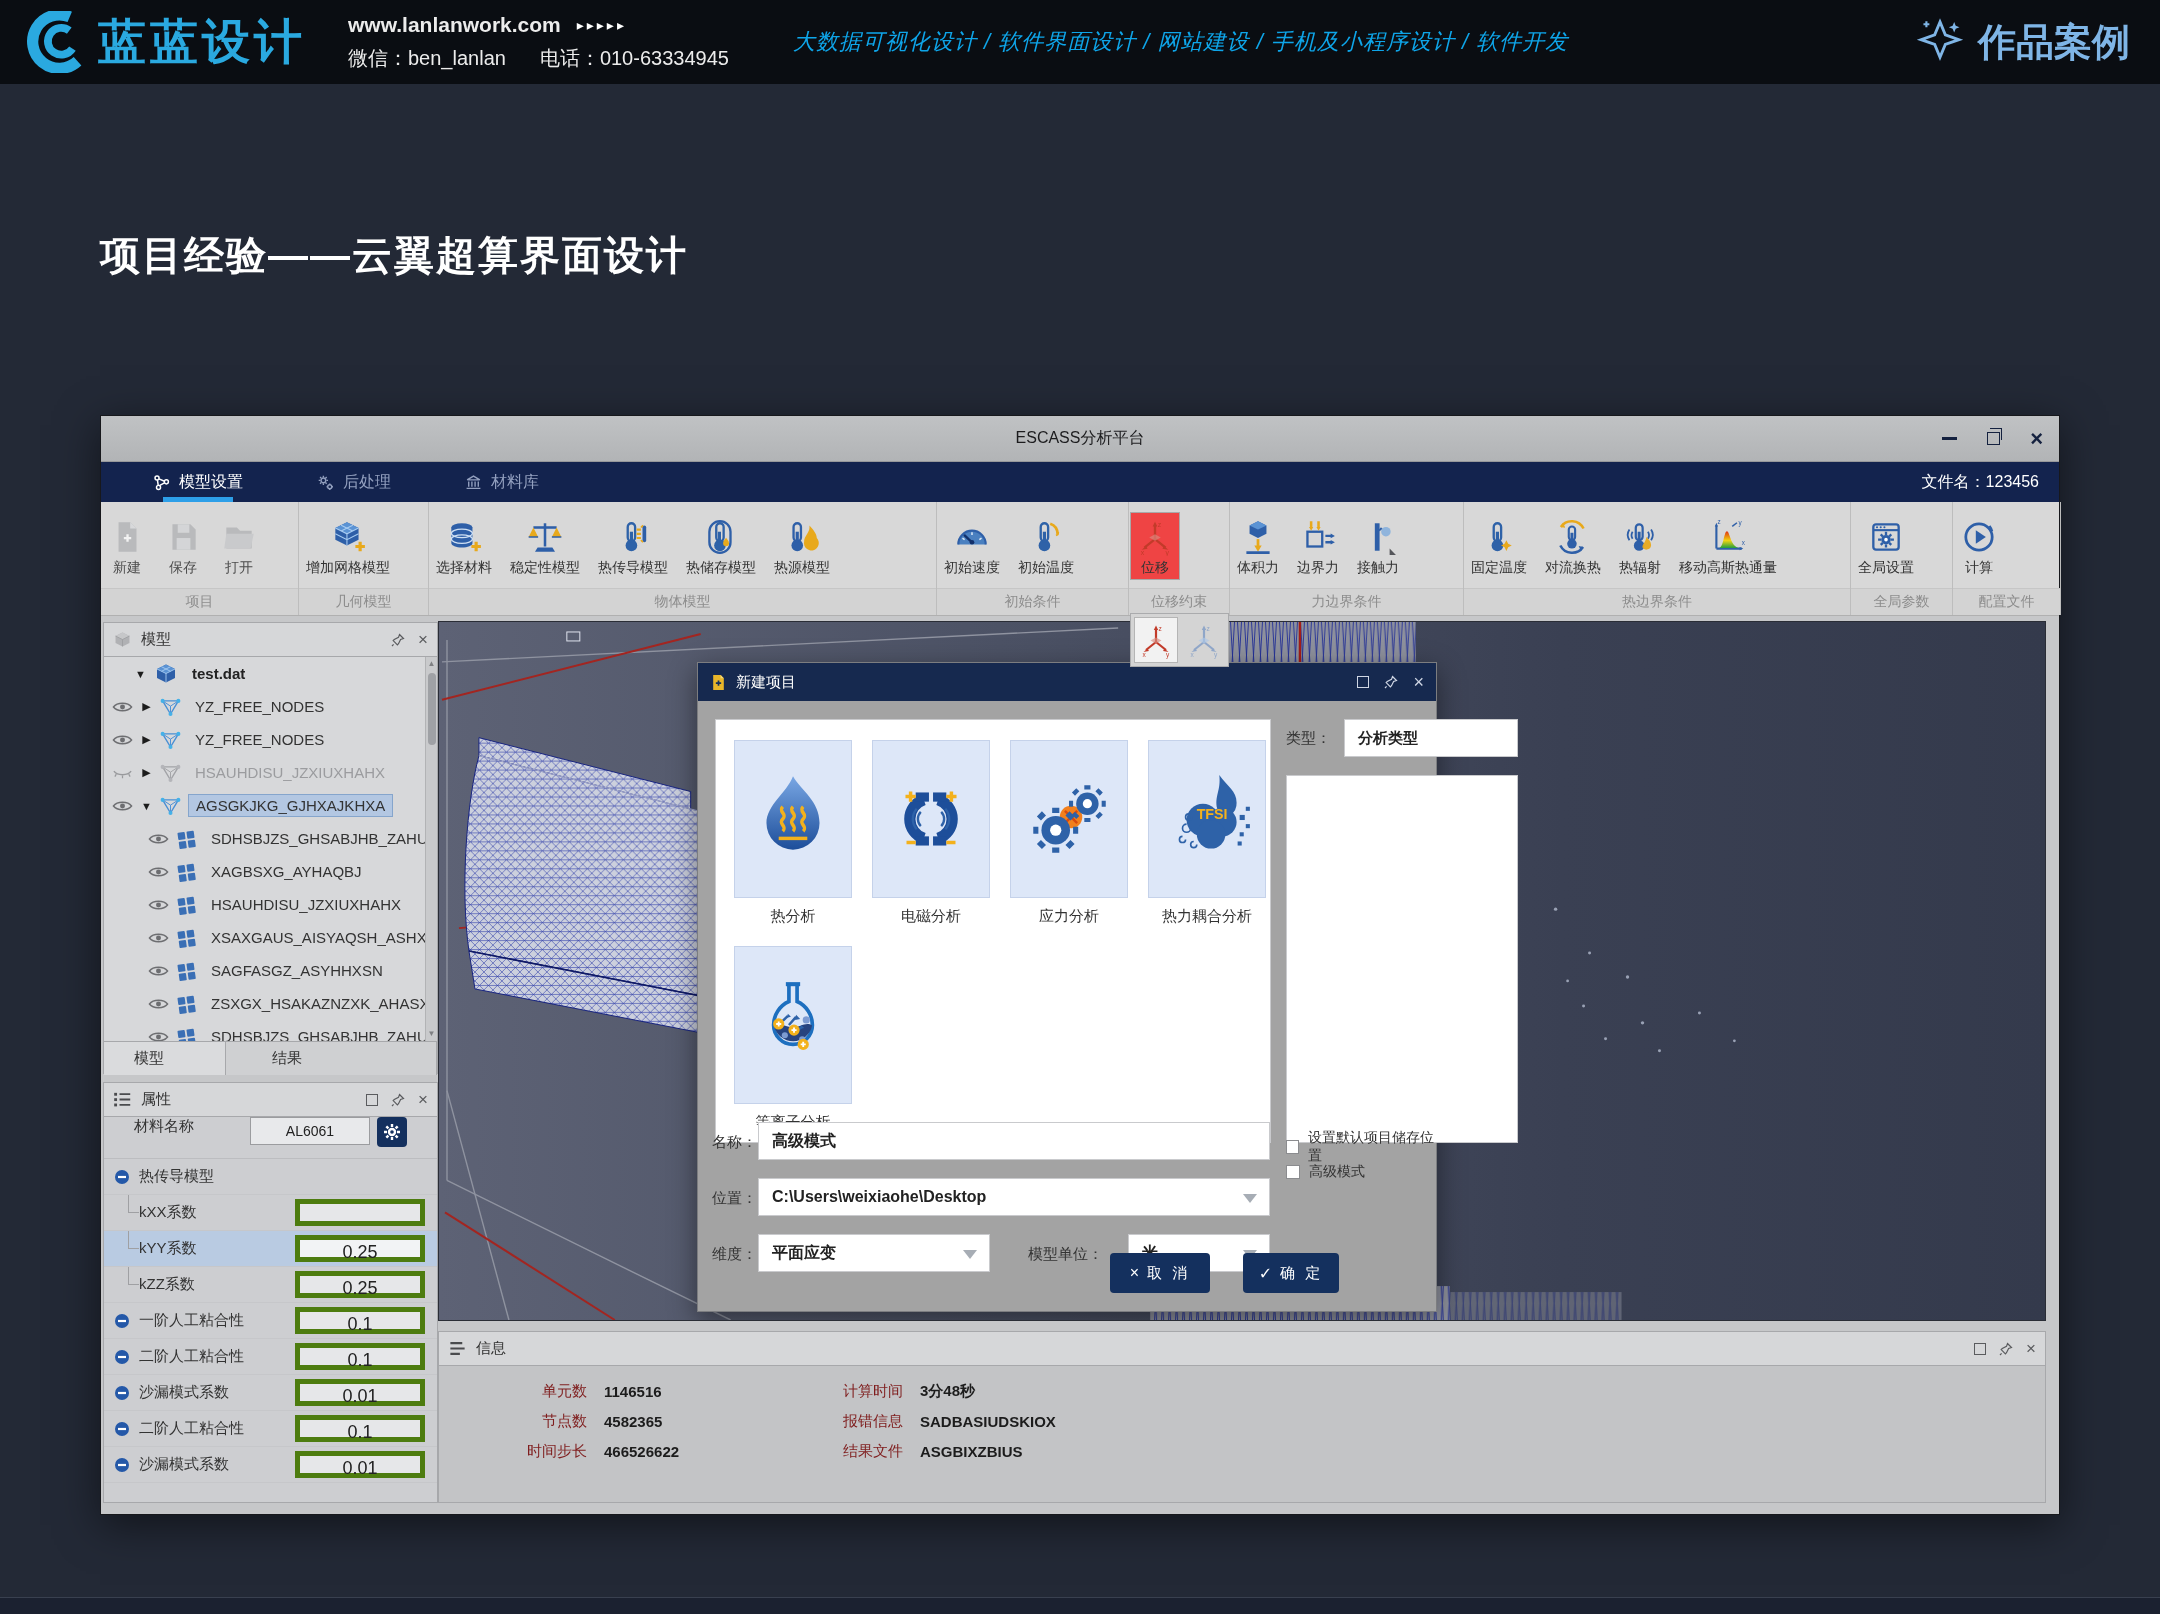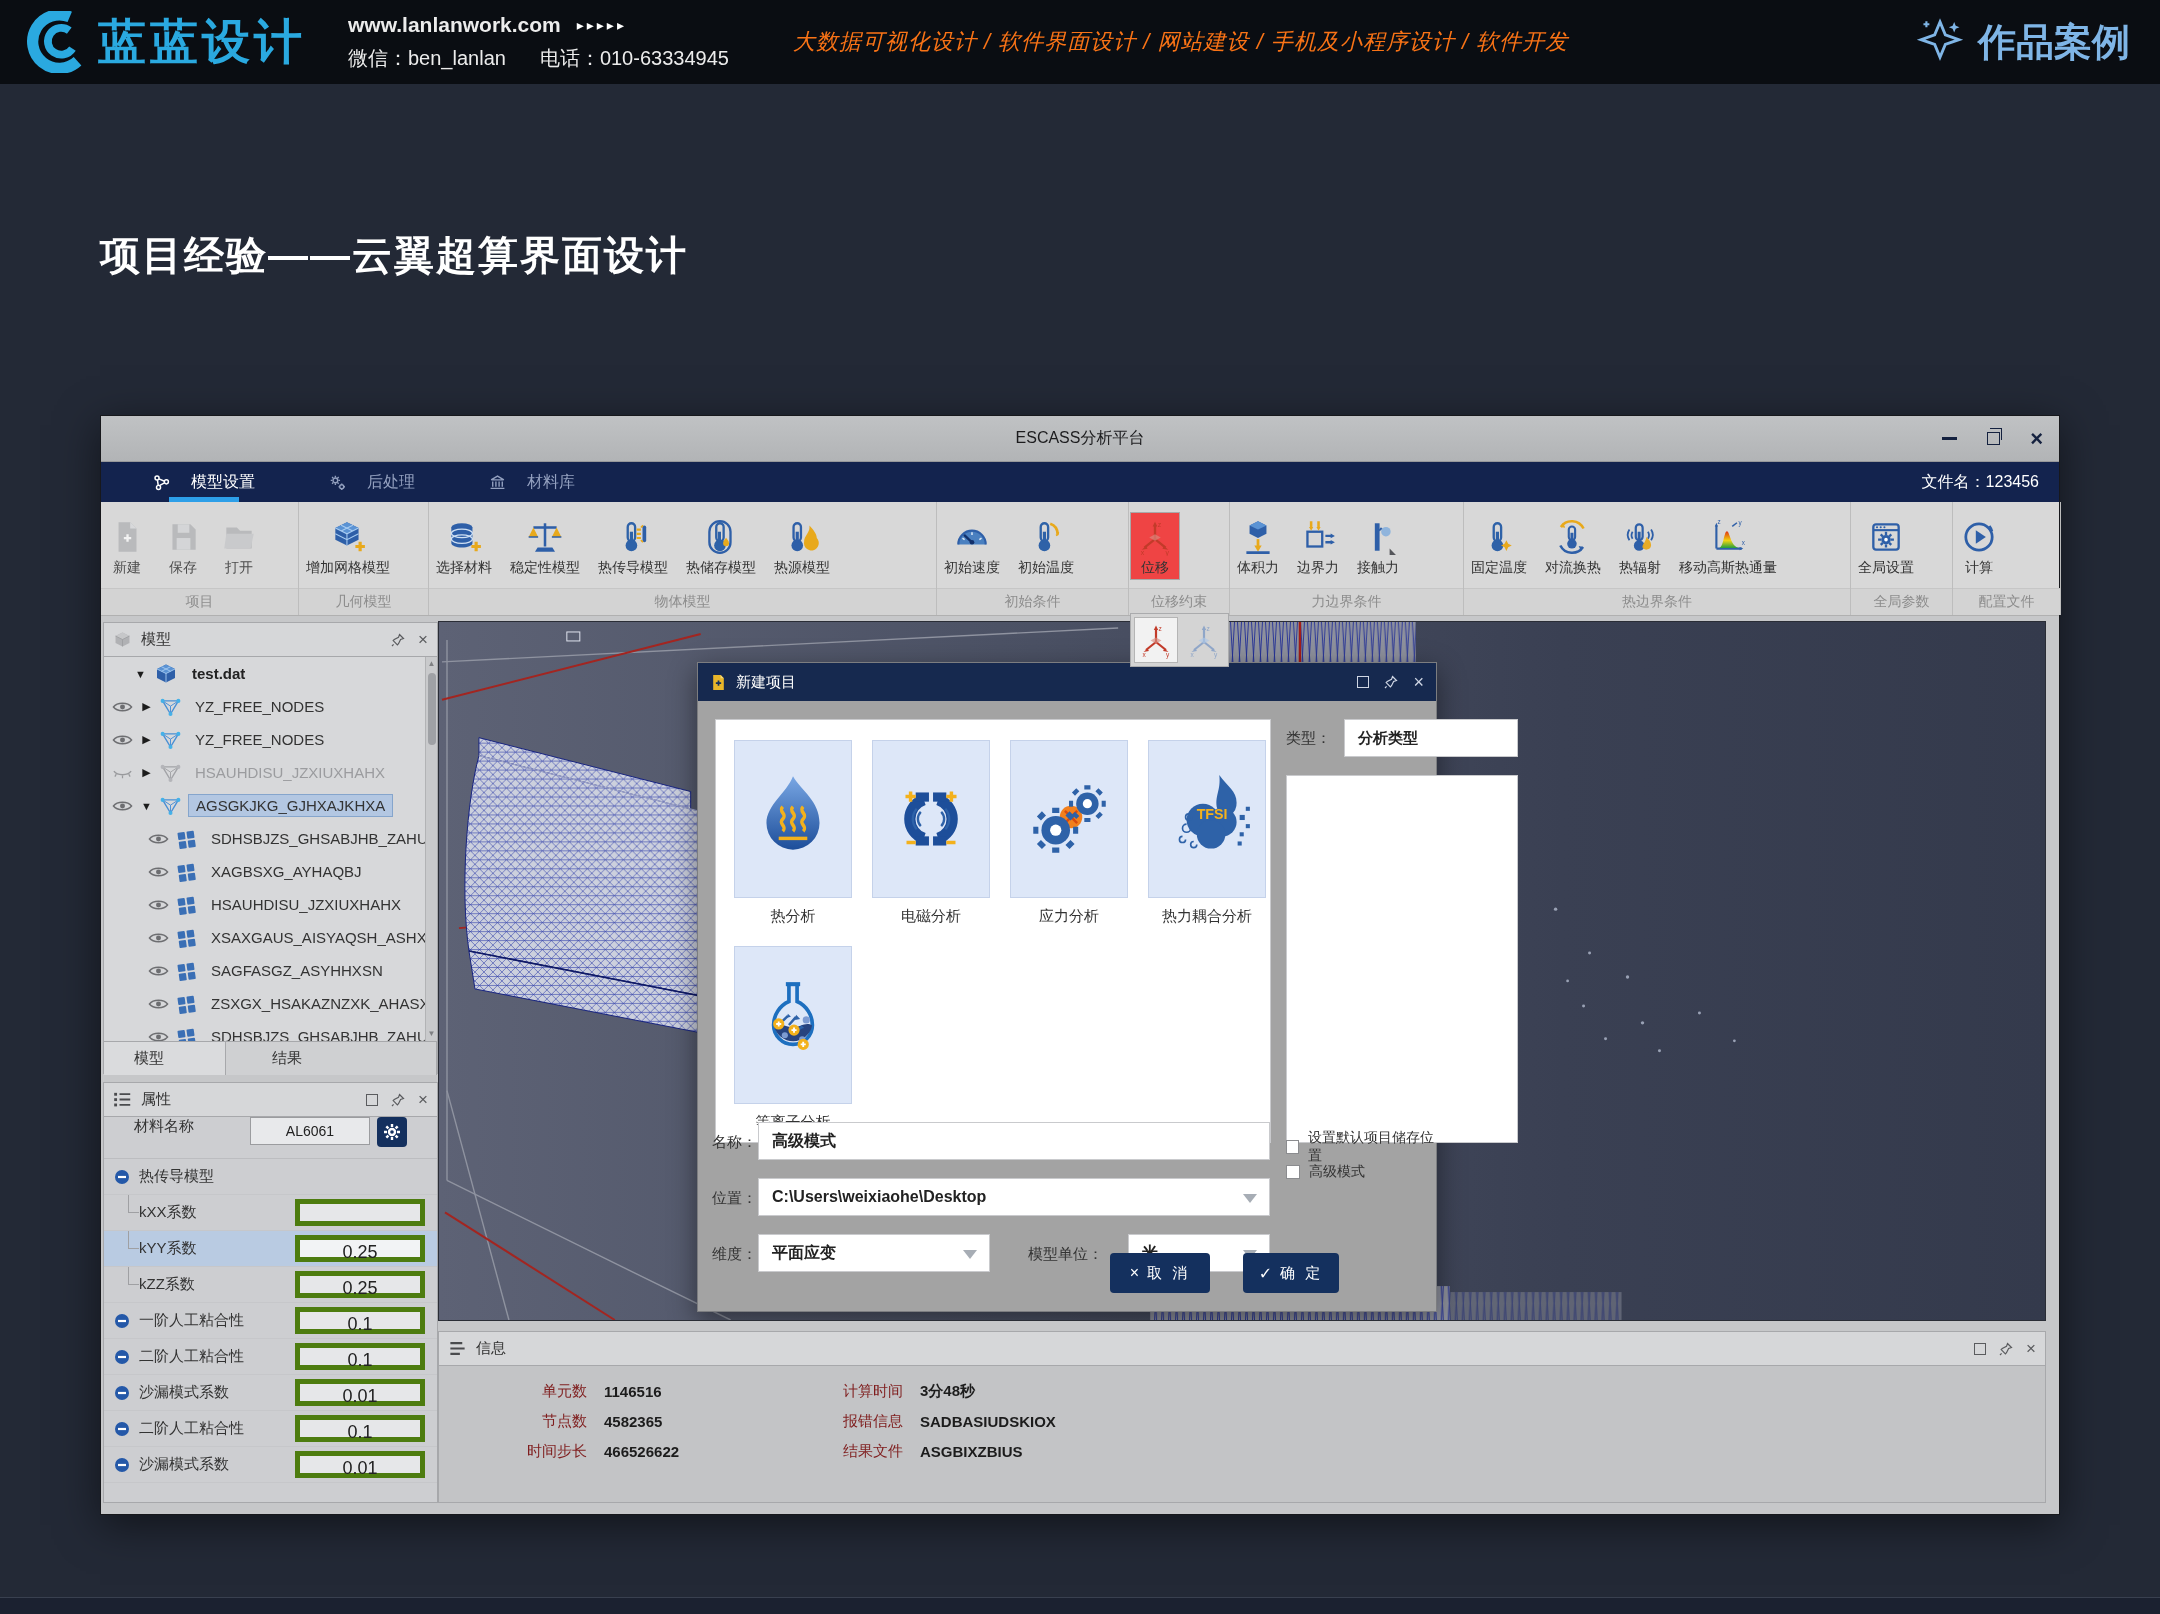--- a/index.html
+++ b/index.html
@@ -8,41 +8,41 @@
 .icon svg,[data-icon] svg{display:block;width:100%;height:100%}
 
 
 .site-header{position:absolute;left:0;top:0;width:2160px;height:84px;background:#0a0d12;display:flex;align-items:center}
 .logo-mark{width:62px;height:62px;margin-left:26px}
 .logo-text{font-size:48px;font-weight:bold;color:#2aa9e0;letter-spacing:4px;margin-left:10px}
 .contact{margin-left:42px;color:#ececec}
 .contact .l1{font-size:21px;font-weight:bold;display:flex;align-items:center;gap:16px}
 .contact .l1 .arrows{font-size:14px;letter-spacing:3px;color:#fff}
 .contact .l2{font-size:20px;margin-top:8px;display:flex;gap:34px}
-.services{margin-left:64px;font-style:italic;color:#f97316;font-size:22px;letter-spacing:1px}
+.services{margin-left:64px;font-style:italic;color:#0ea5e9;font-size:22px;letter-spacing:1px}
 .portfolio{margin-left:auto;margin-right:30px;display:flex;align-items:center;gap:12px;color:#7fb5e6;font-weight:bold;font-size:38px}
 .portfolio .spark{width:52px;height:52px}
 
 
 .page-title{position:absolute;left:100px;top:228px;font-size:40px;font-weight:bold;color:#fff;letter-spacing:2px}
 
 
 .appwin{position:absolute;left:100px;top:415px;width:1960px;height:1100px;background:#c6c7c9;border:1px solid #17181c;box-shadow:0 10px 40px rgba(0,0,0,.5)}
 .titlebar{position:absolute;left:0;top:0;width:100%;height:46px;background:linear-gradient(#c0c2c4,#b2b4b6);border-bottom:1px solid #97989b;display:flex;align-items:center;justify-content:center}
 .titlebar .title{font-size:16px;color:#1c1c1e}
 .win-ctrl{position:absolute;right:16px;top:0;height:100%;display:flex;align-items:center;gap:30px;color:#14213f}
 .wc-min{width:15px;height:2.4px;background:#14213f}
 .wc-rest{position:relative;width:13px;height:13px;border:1.8px solid #14213f}
 .wc-rest::after{content:'';position:absolute;left:2.2px;top:-5px;width:11px;height:11px;border:1.8px solid #14213f;border-left:none;border-bottom:none}
 .wc-close{font-size:22px;line-height:1;font-weight:bold}
 
 
 .menubar{position:absolute;left:0;top:46px;width:100%;height:40px;background:#13234e;display:flex;align-items:center}
 .mtabs{display:flex;height:100%;margin-left:48px;gap:66px}
-.mtab{display:flex;align-items:center;gap:21px;color:#93a0bf;font-size:16px;position:relative;padding:0 4px;cursor:default}
+.mtab{display:flex;align-items:center;gap:9px;color:#93a0bf;font-size:16px;position:relative;padding:0 4px;cursor:default}
 .mtab .mticon{width:17px;height:17px}
 .mtab.active{color:#fff}
 .mtab.active::after{content:'';position:absolute;left:50%;transform:translateX(-50%);bottom:0;width:70px;height:5px;background:#2d9fe8}
 .filename{position:absolute;right:20px;color:#fff;font-size:16px}
 
 
 .toolbar{position:absolute;left:0;top:86px;width:100%;height:114px;background:#d8d8d8;border-bottom:1px solid #b0b0b0;display:flex}
 .tgroup{height:100%;border-right:1px solid #bdbdbd;display:flex;flex-direction:column;flex:none}
 .tg-btns{flex:1;display:flex;align-items:center;justify-content:flex-start;gap:8px;padding:2px 2px 0}
 .tg-label{height:27px;border-top:1px solid #c6c6c6;background:#d3d3d3;color:#8d8d8d;font-size:14px;text-align:center;line-height:25px}

